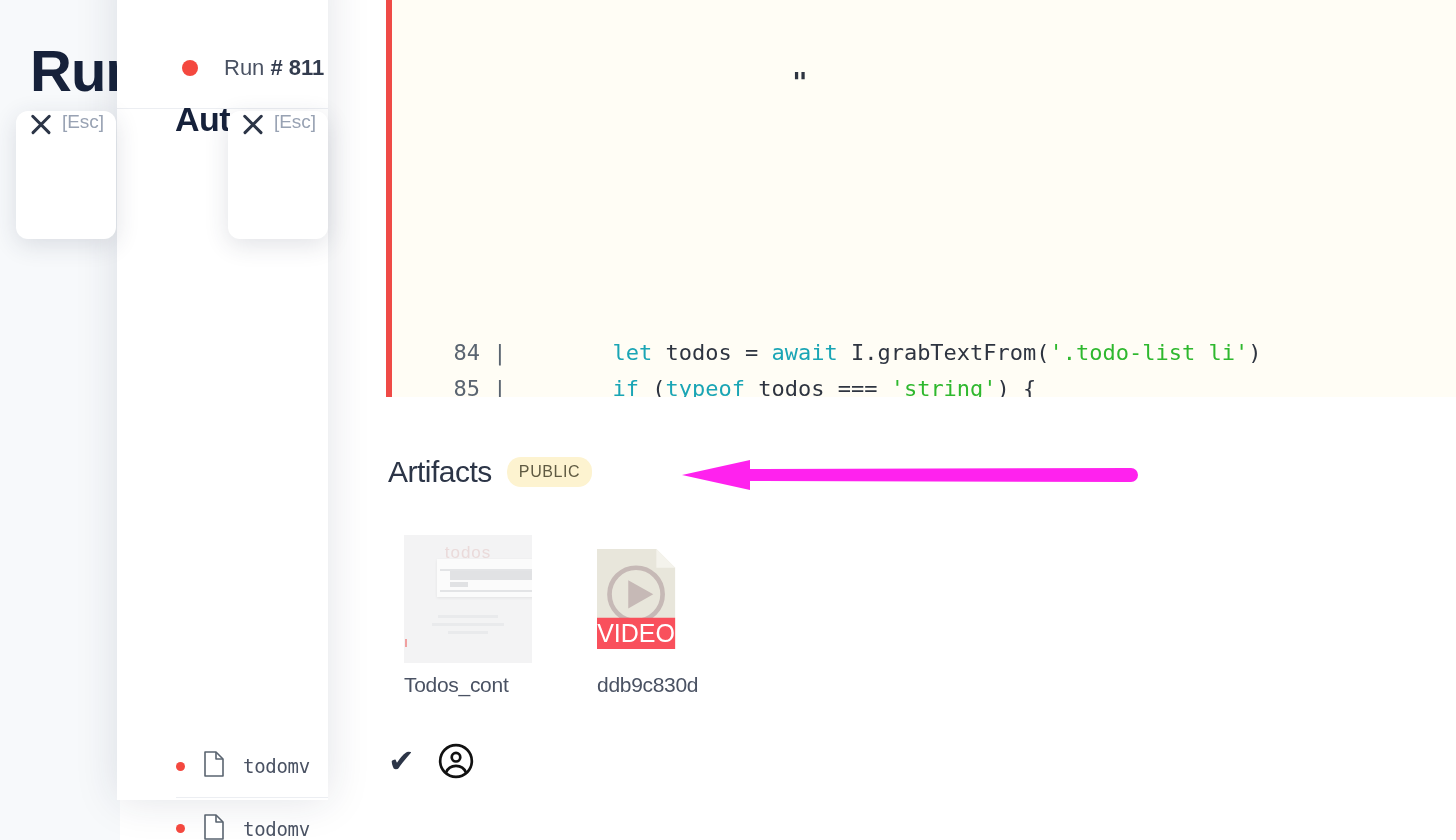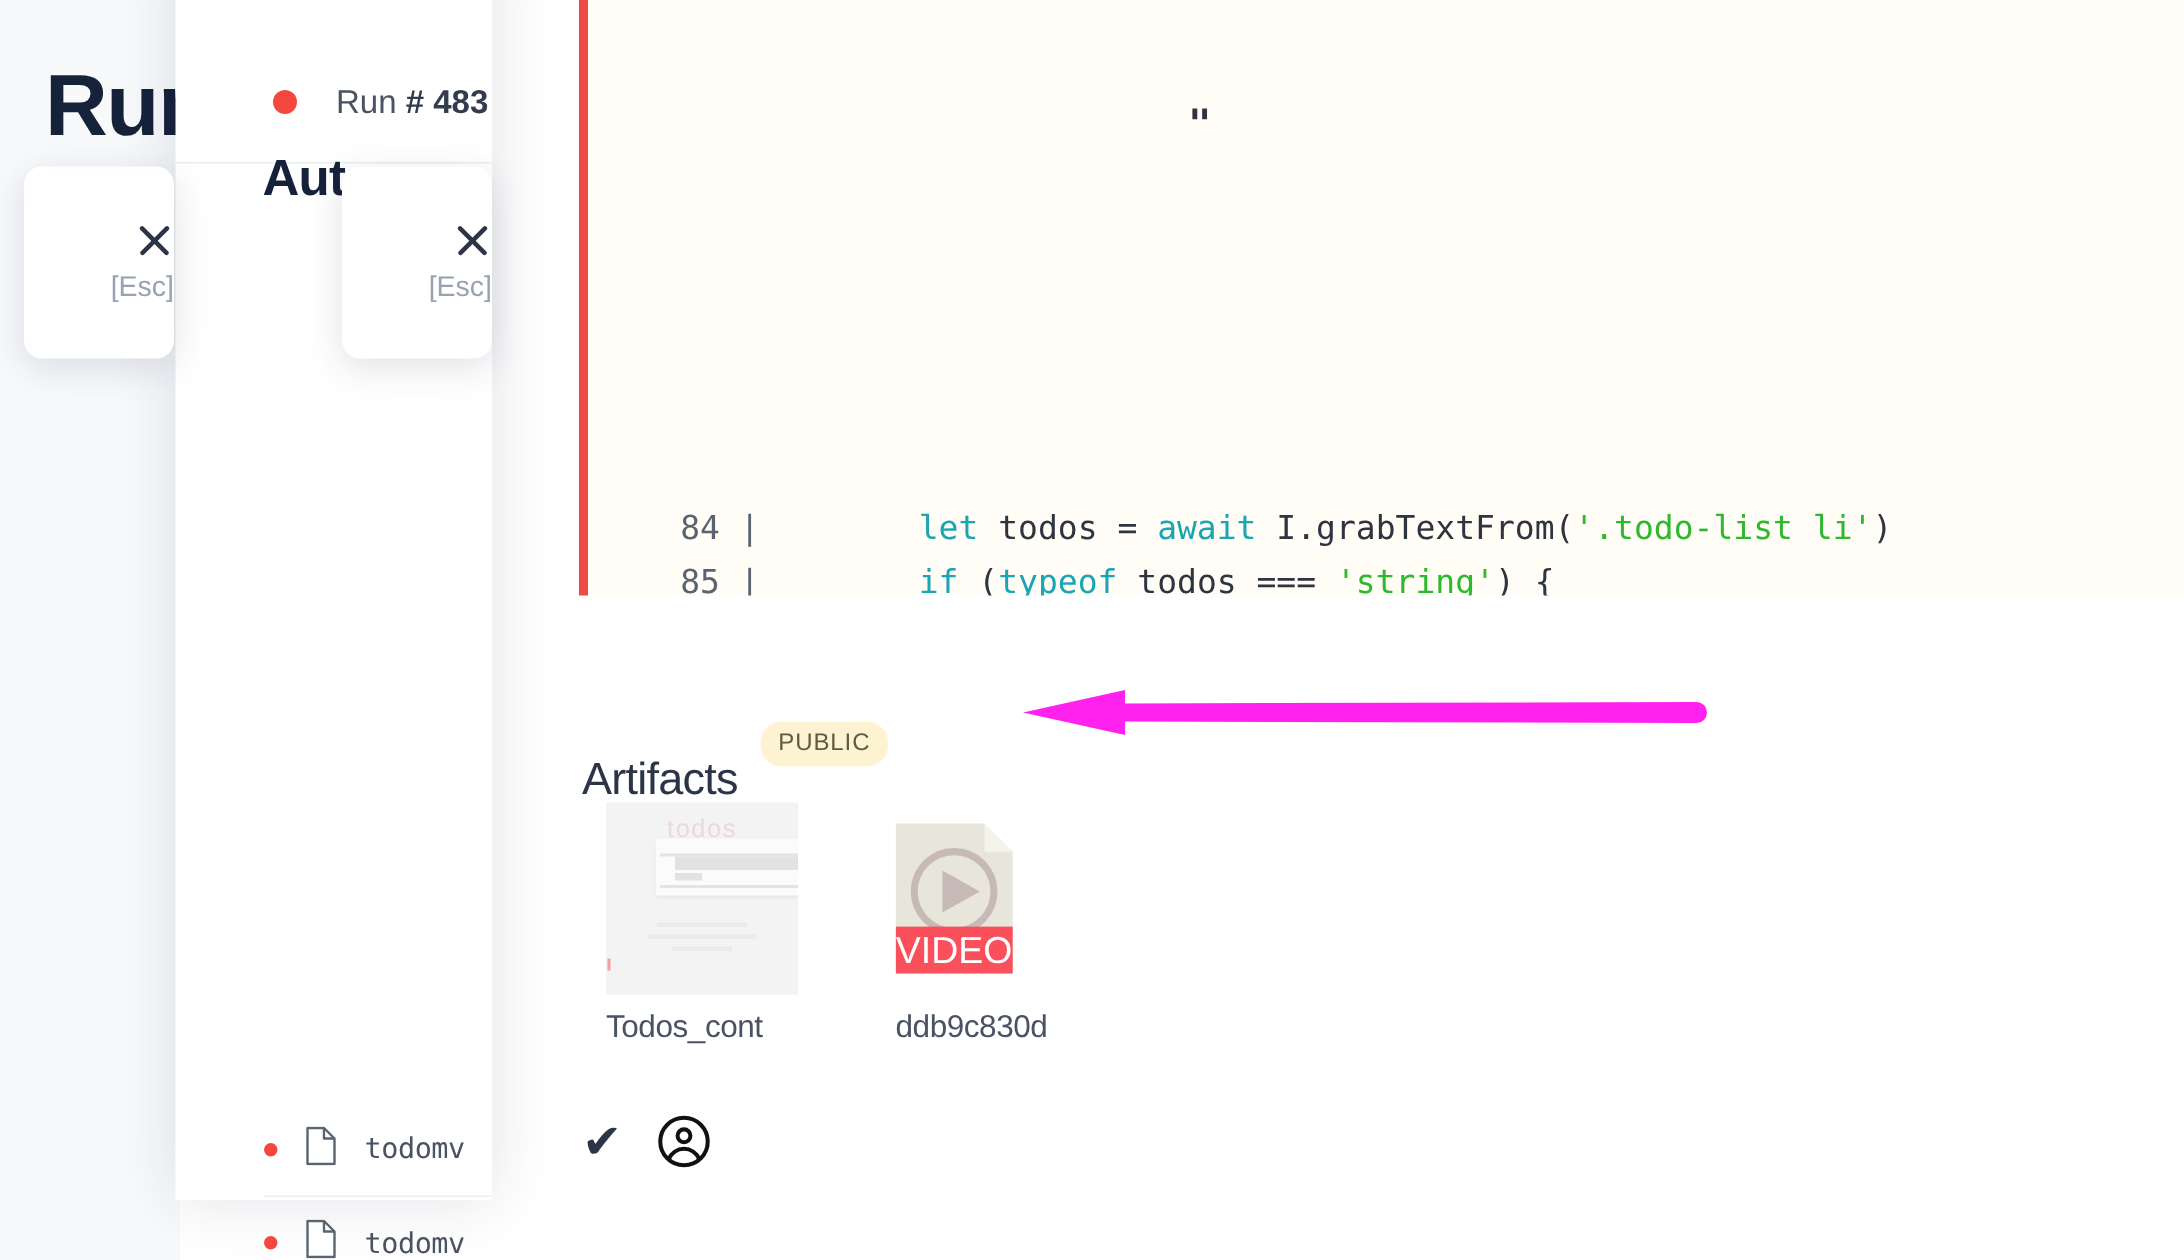--- a/index.html
+++ b/index.html
@@ -61,21 +61,21 @@
     font-size:34px; font-weight:700; color:#16213a;
     white-space:nowrap; letter-spacing:-.5px;
   }
 
   
   .esc-card {
     position:absolute;
     background:#ffffff;
     border-radius:12px;
     box-shadow:0 6px 24px rgba(40,50,80,.14);
-    display:flex; flex-direction:column; align-items:flex-end;
+    display:flex; flex-direction:row; align-items:flex-start;
     justify-content:center; gap:8px;
   }
   .esc-card.left  { left:16px;  top:111px; width:100px; height:128px; }
   .esc-card.right { left:228px; top:111px; width:100px; height:128px; }
   .esc-x {
     width:26px; height:26px; position:relative;
   }
   .esc-x::before, .esc-x::after {
     content:""; position:absolute; left:0; top:12px;
     width:26px; height:2.6px; background:#2c3547; border-radius:2px;
@@ -151,21 +151,20 @@
   .plain { color:#2e3440; }
 
   
   .artifacts-head {
     position:absolute; left:388px; top:455px;
     display:flex; align-items:center; gap:15px;
   }
   .artifacts-title {
     font-size:30px; font-weight:400; color:#2c3547;
     letter-spacing:-.5px;
-    margin-top:48px;
   }
   .public-badge {
     background:#fdf3d0; color:#5f5a42;
     font-size:16px; letter-spacing:.6px;
     padding:7px 12px; border-radius:14px;
     line-height:1;
   }
 
   
   .anno-arrow {
@@ -313,21 +312,21 @@
       <circle cx="12" cy="12" r="10" fill="none" stroke="#111" stroke-width="1.7"></circle>
       <circle cx="12" cy="9.6" r="2.7" fill="none" stroke="#111" stroke-width="1.7"></circle>
       <path d="M5.6 19.4 a6.9 6.9 0 0 1 12.8 0" fill="none" stroke="#111" stroke-width="1.7"></path>
     </svg>
   </div>
 
   <div class="modal-panel">
     <div class="modal-panel-inner">
       <div class="run-row">
         <span class="status-dot"></span>
-        <span class="run-label"><span>Run </span><b># 483</b></span>
+        <span class="run-label"><span>Run </span><b># 811</b></span>
       </div>
       <div class="modal-divider"></div>
       <div class="modal-title">Aut</div>
     </div>
   </div>
 
   <div class="esc-card left">
     <span class="esc-x"></span>
     <span class="esc-label">[Esc]</span>
   </div>

